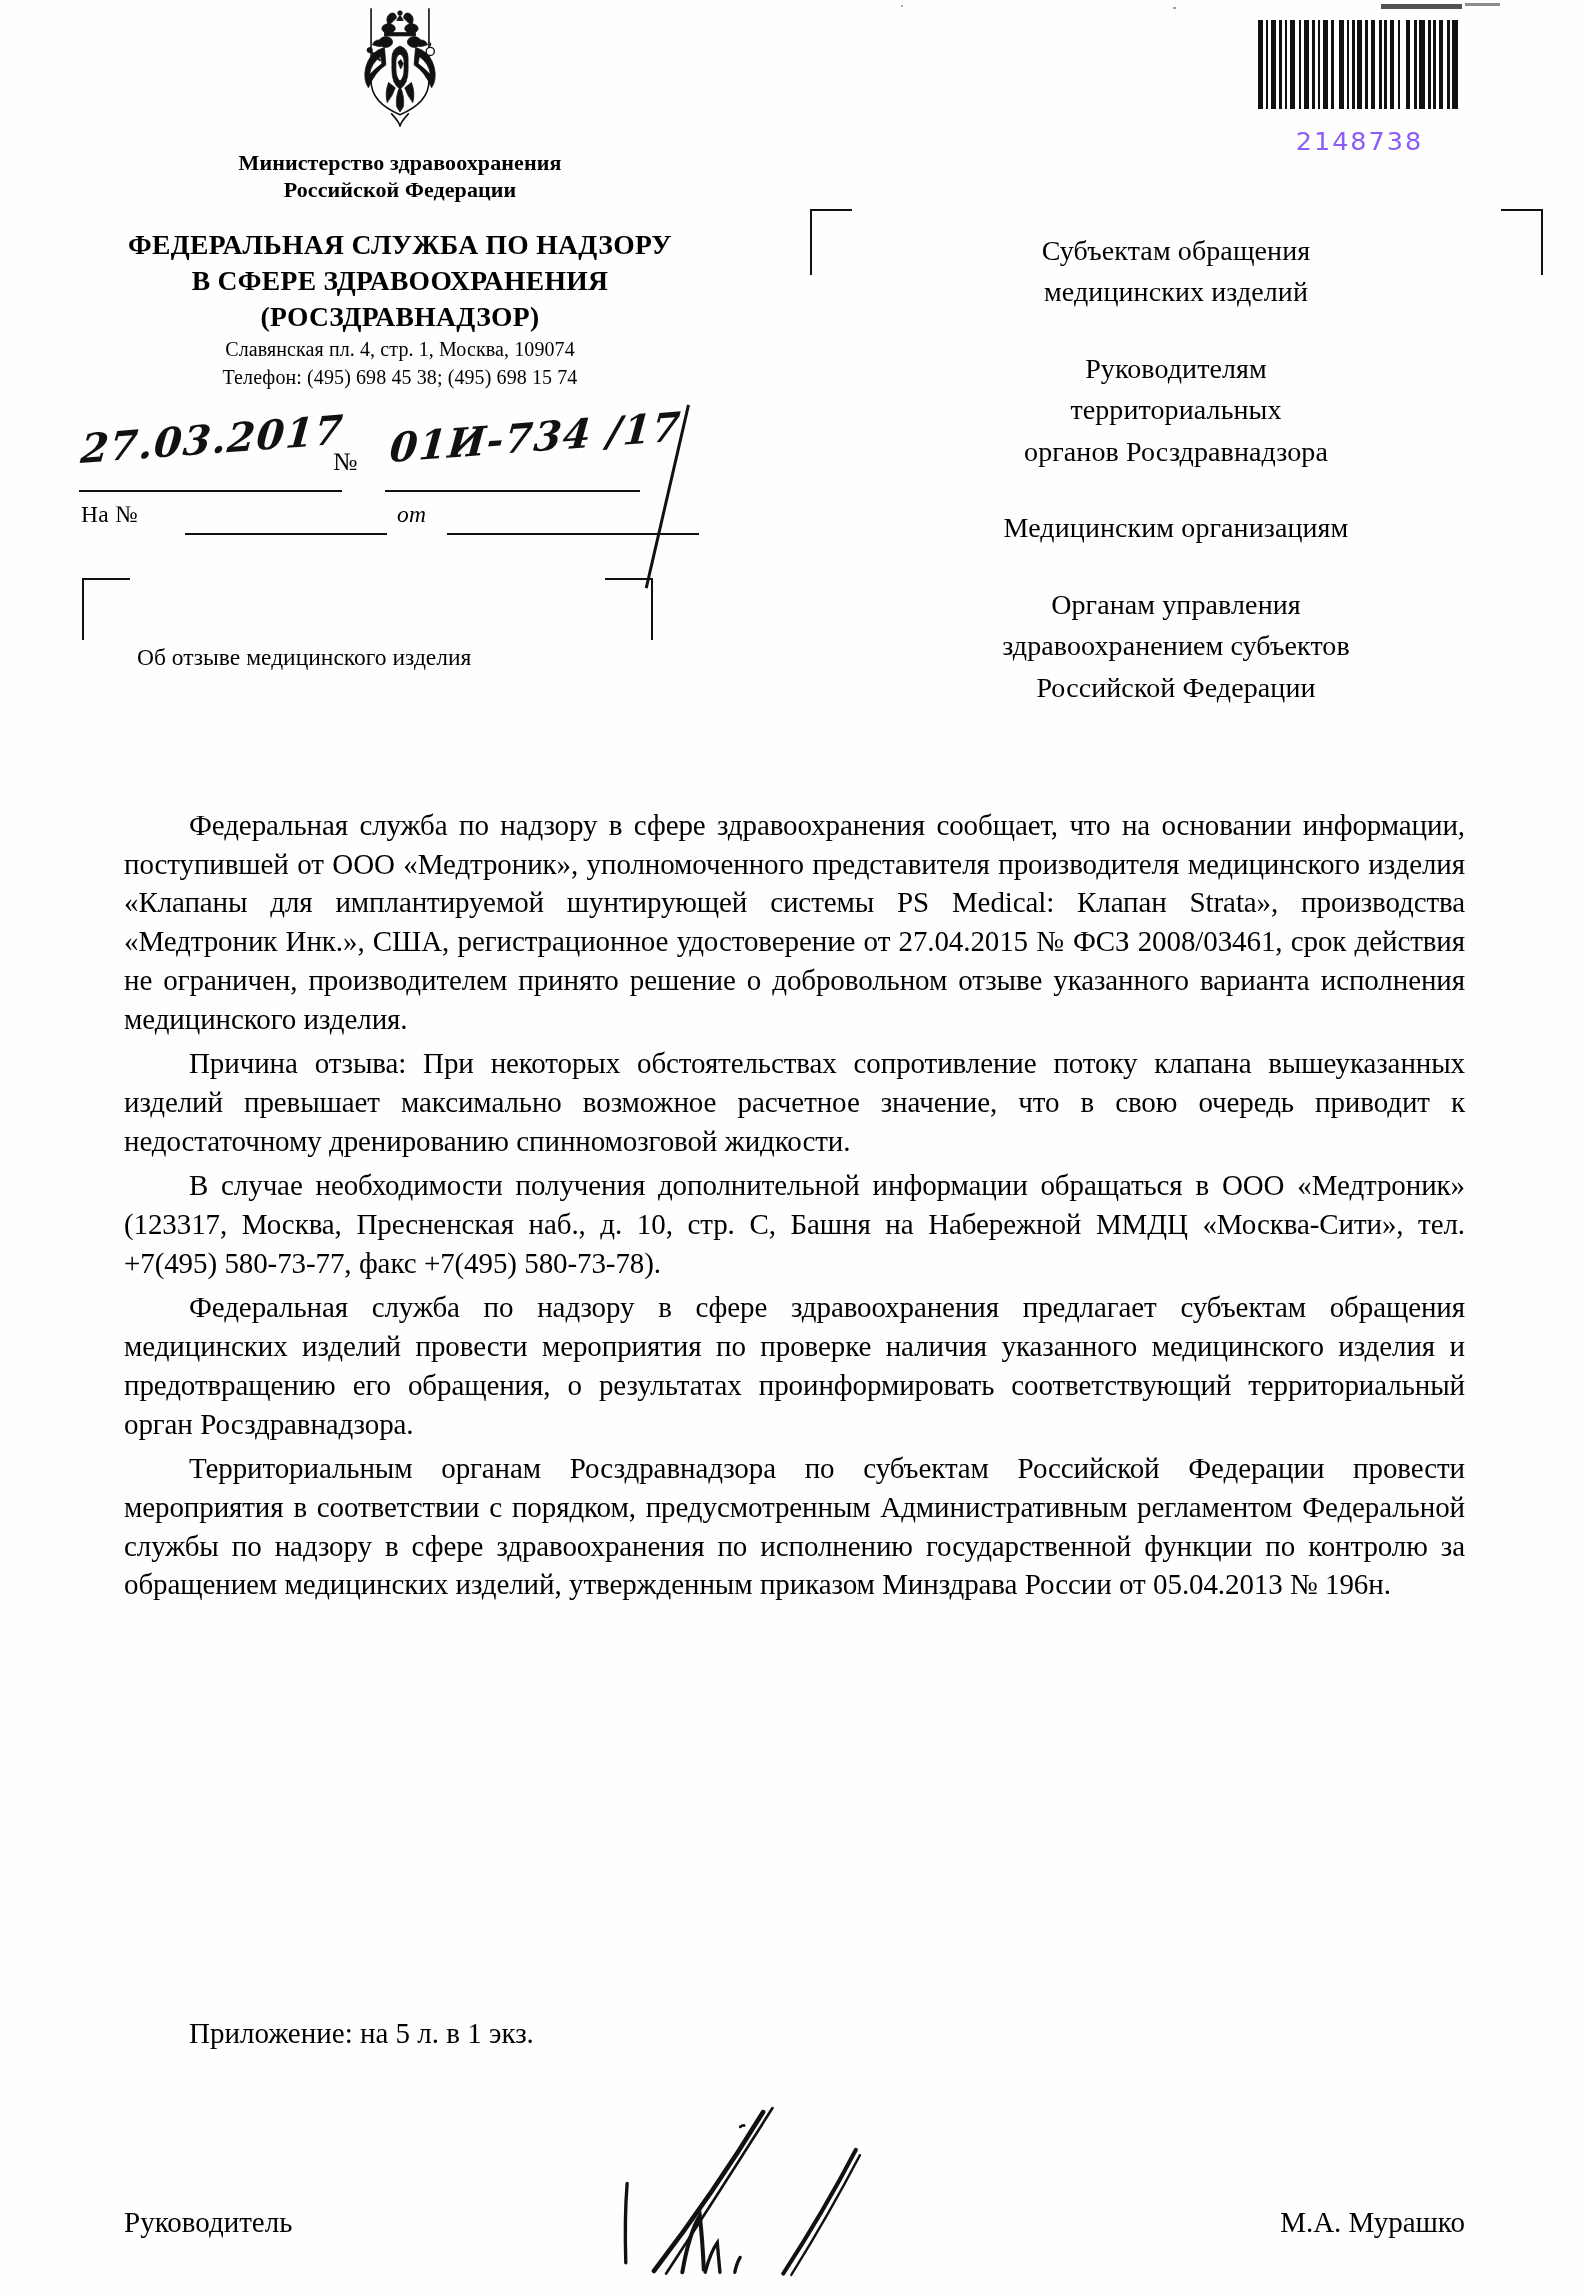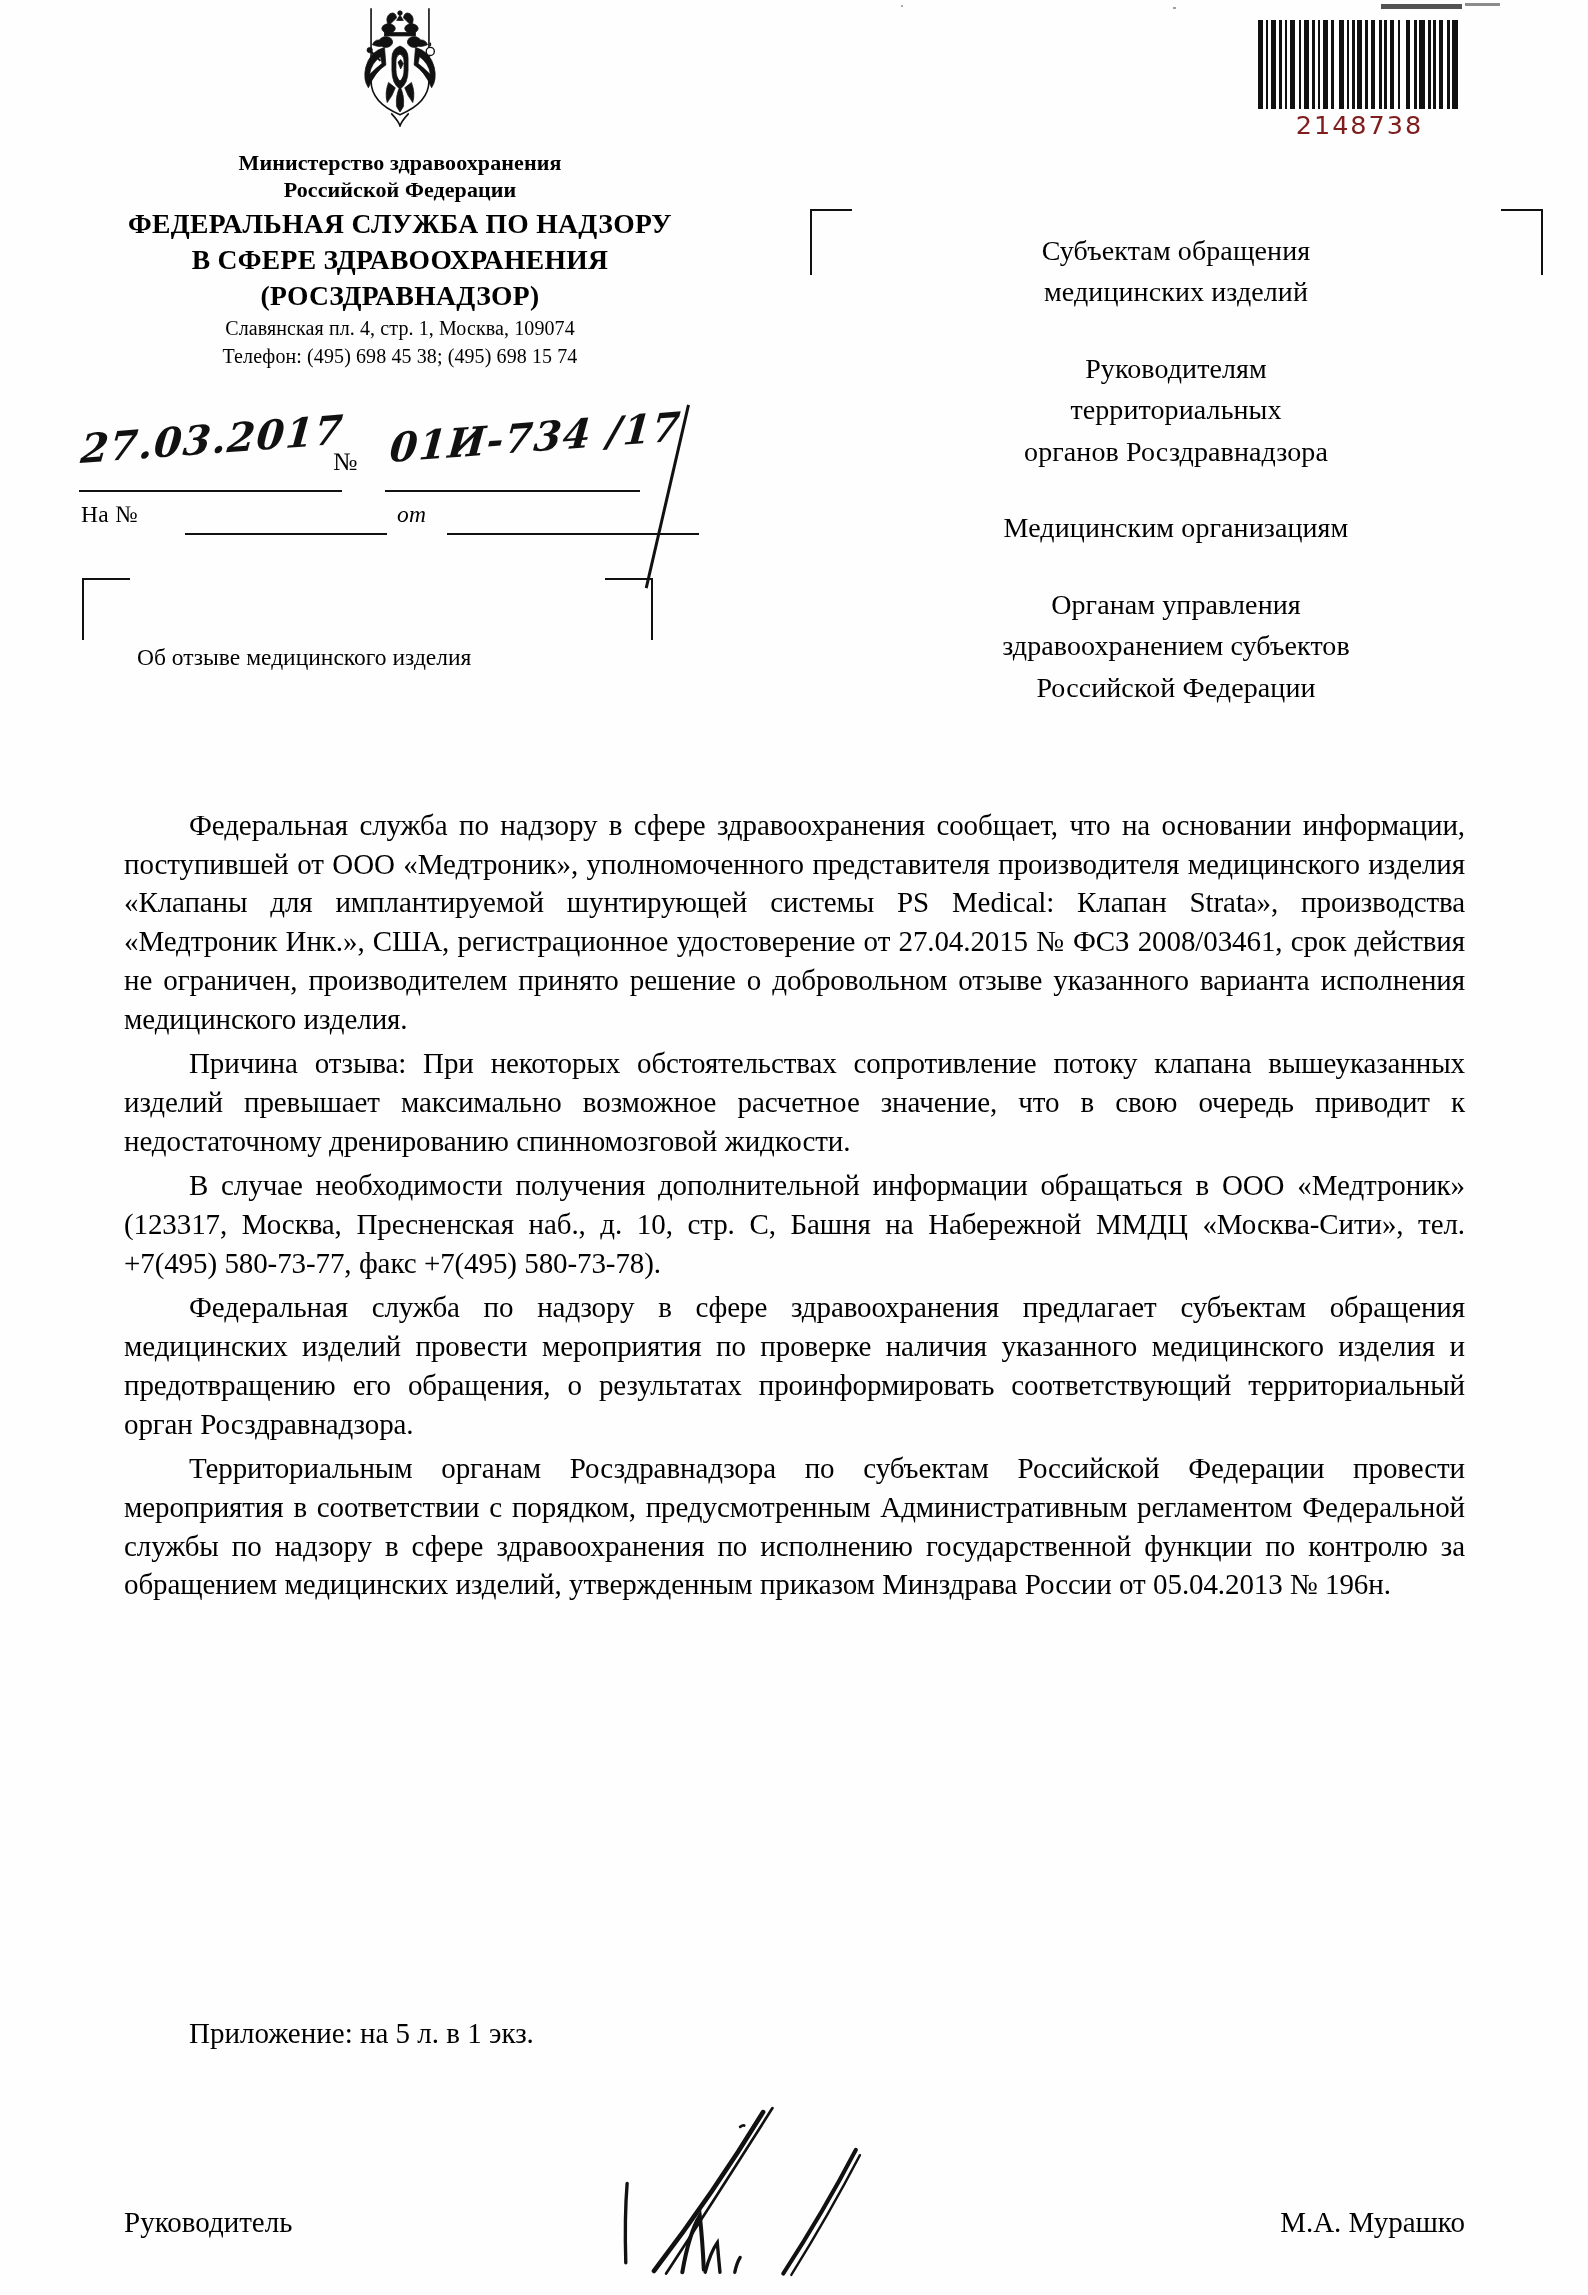--- a/index.html
+++ b/index.html
@@ -46,21 +46,21 @@
     font-weight: bold;
     font-size: 22px;
     line-height: 1.24;
     letter-spacing: 0.1px;
   }
   .agency {
     font-family: "Liberation Serif", "DejaVu Serif", serif;
     font-weight: bold;
     font-size: 27.6px;
     line-height: 1.3;
-    margin-top: 3px;
+    margin-top: 24px;
     letter-spacing: 0.3px;
   }
   .contact {
     font-size: 20px;
     line-height: 1.42;
     letter-spacing: 0.1px;
   }
 
   
   .datenum {
@@ -154,22 +154,22 @@
   .barcode-bars {
     height: 89px;
     width: 206px;
     margin: 0 auto;
   }
   .barcode-bars svg { display: block; }
   .barcode-num {
     font-family: "DejaVu Sans", "Liberation Sans", sans-serif;
     font-size: 25.5px;
     letter-spacing: 2px;
-    margin-top: 1px;
-    color: #7f1d1d;
+    margin-top: 17px;
+    color: #8b5cf6;
   }
 
   
   .recip-box {
     position: absolute;
     left: 810px;
     top: 190px;
     width: 733px;
     height: 464px;
   }

